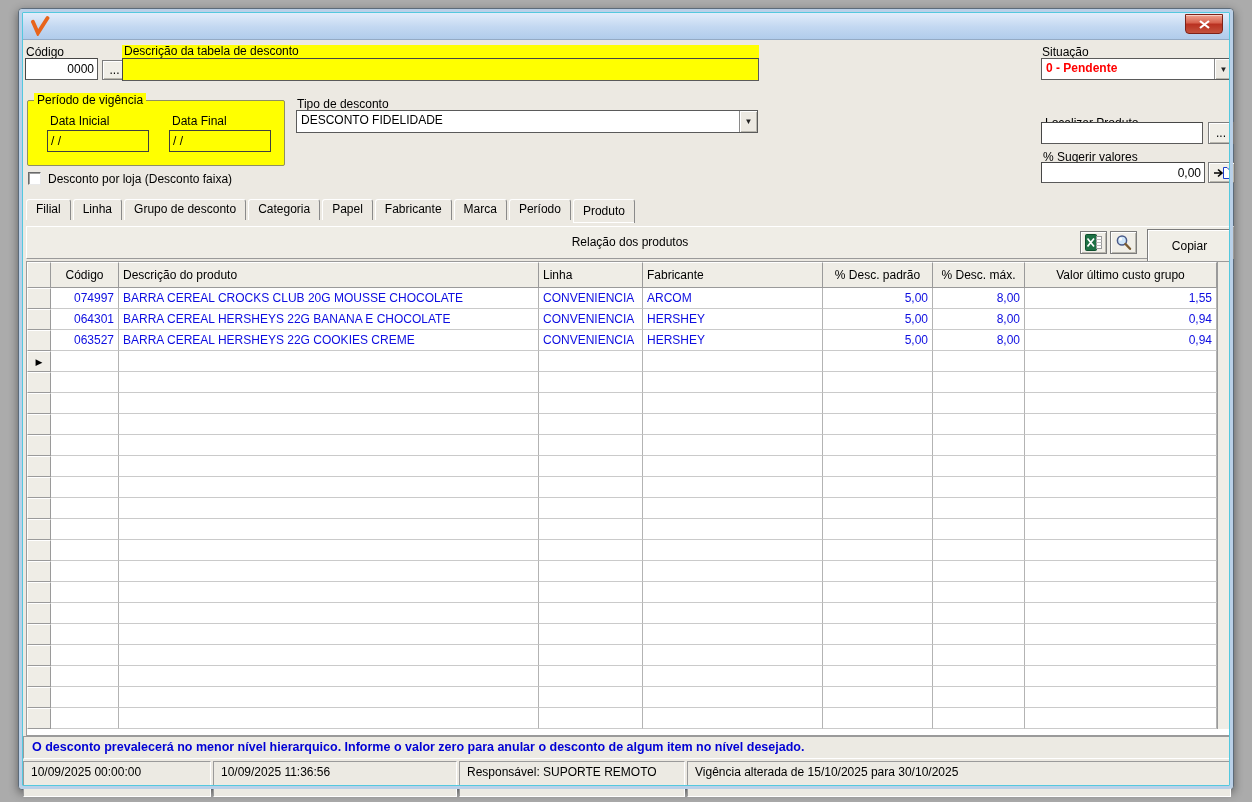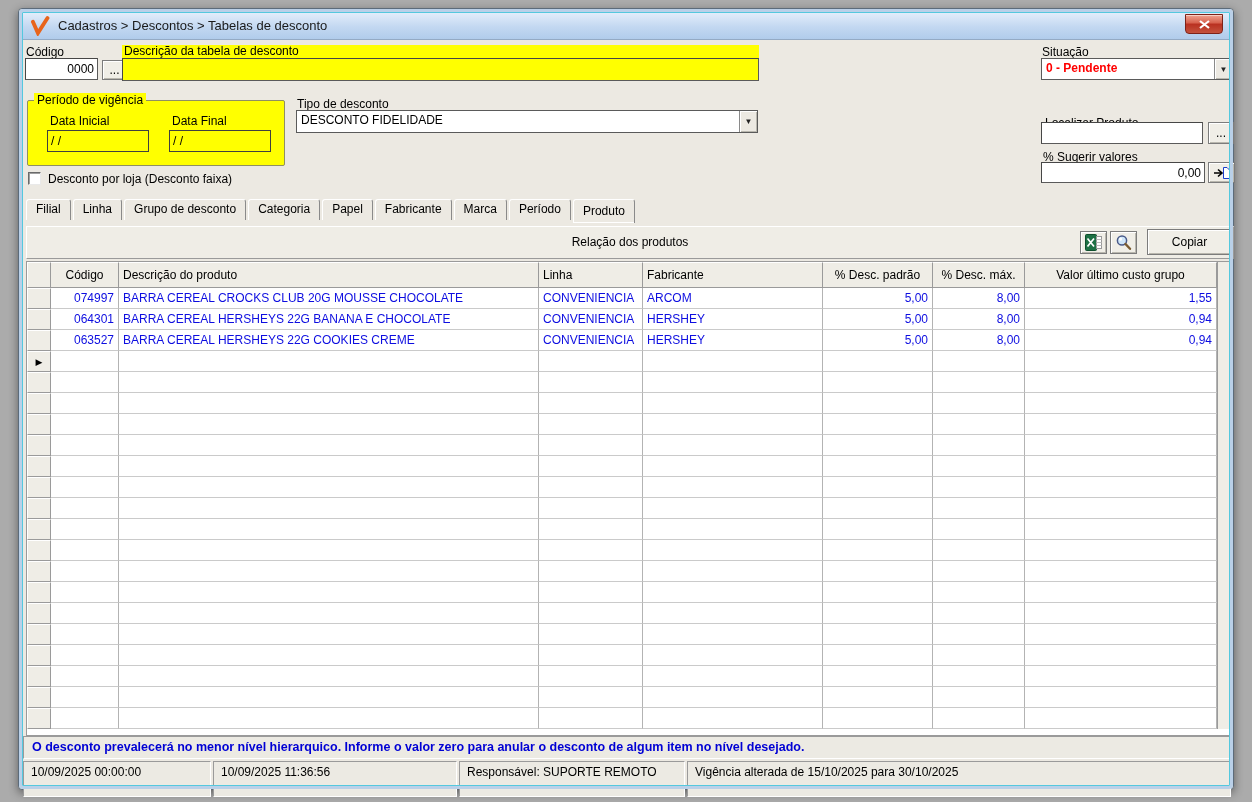--- a/index.html
+++ b/index.html
@@ -142,21 +142,20 @@
 <body>
 
 <div class="window">
 
   <div class="titlebar">
     <span style="display:inline-flex;width:20px;height:20px;">
       <svg width="20" height="20" viewBox="0 0 24 24">
         <path d="M3.5 7 L9.5 20.5 L21 2.5" fill="none" stroke="#e8641b" stroke-width="4.6" stroke-linecap="round" stroke-linejoin="miter"></path>
       </svg>
     </span>
-    <span class="title-text">Cadastros &gt; Descontos &gt; Tabelas de desconto</span>
   </div>
   <div class="close-btn">
     <svg width="11" height="9" viewBox="0 0 11 9">
       <path d="M1 1 L10 8 M10 1 L1 8" stroke="#ffffff" stroke-width="2.2"></path>
     </svg>
   </div>
 
   <div class="abs lbl" style="left:7px;top:36px;">Código</div>
   <input class="abs sunken-input right" style="left: 6px; top: 49px; width: 73px; height: 22px;" value="0000">
   <button class="abs btn3d" style="left:83px;top:51px;width:25px;height:20px;">...</button>
@@ -222,21 +221,21 @@
         <path d="M11.5 5.5 h5 M11.5 8.5 h5 M11.5 11.5 h5" stroke="#bcbcbc" stroke-width="1"></path>
       </svg>
     </button>
     <button class="btn3d icon-btn" style="left:1083px;top:4px;">
       <svg width="17" height="17" viewBox="0 0 17 17">
         <circle cx="7" cy="6.5" r="4.6" fill="#cfe6fa" stroke="#4a5a88" stroke-width="1.5"></circle>
         <circle cx="5.6" cy="5.1" r="1.6" fill="#ffffff" opacity="0.9"></circle>
         <path d="M10.5 10 L15 14.8" stroke="#7a5a30" stroke-width="2.4" stroke-linecap="round"></path>
       </svg>
     </button>
-    <button class="btn3d" style="position:absolute;left:1120px;top:2px;width:85px;height:26px;">Copiar</button>
+    <button class="btn3d" style="position:absolute;left:1120px;top:2px;width:85px;height:34px;">Copiar</button>
   </div>
 
   <div class="grid">
     <div class="grid-header">
         <div class="sel-cell" style="width: 24px; height: 26px;"></div>
         <div class="gh-cell center" style="width: 68px;">Código</div>
         <div class="gh-cell left" style="width: 420px;">Descrição do produto</div>
         <div class="gh-cell left" style="width: 104px;">Linha</div>
         <div class="gh-cell left" style="width: 180px;">Fabricante</div>
         <div class="gh-cell center" style="width: 110px;">% Desc. padrão</div>

